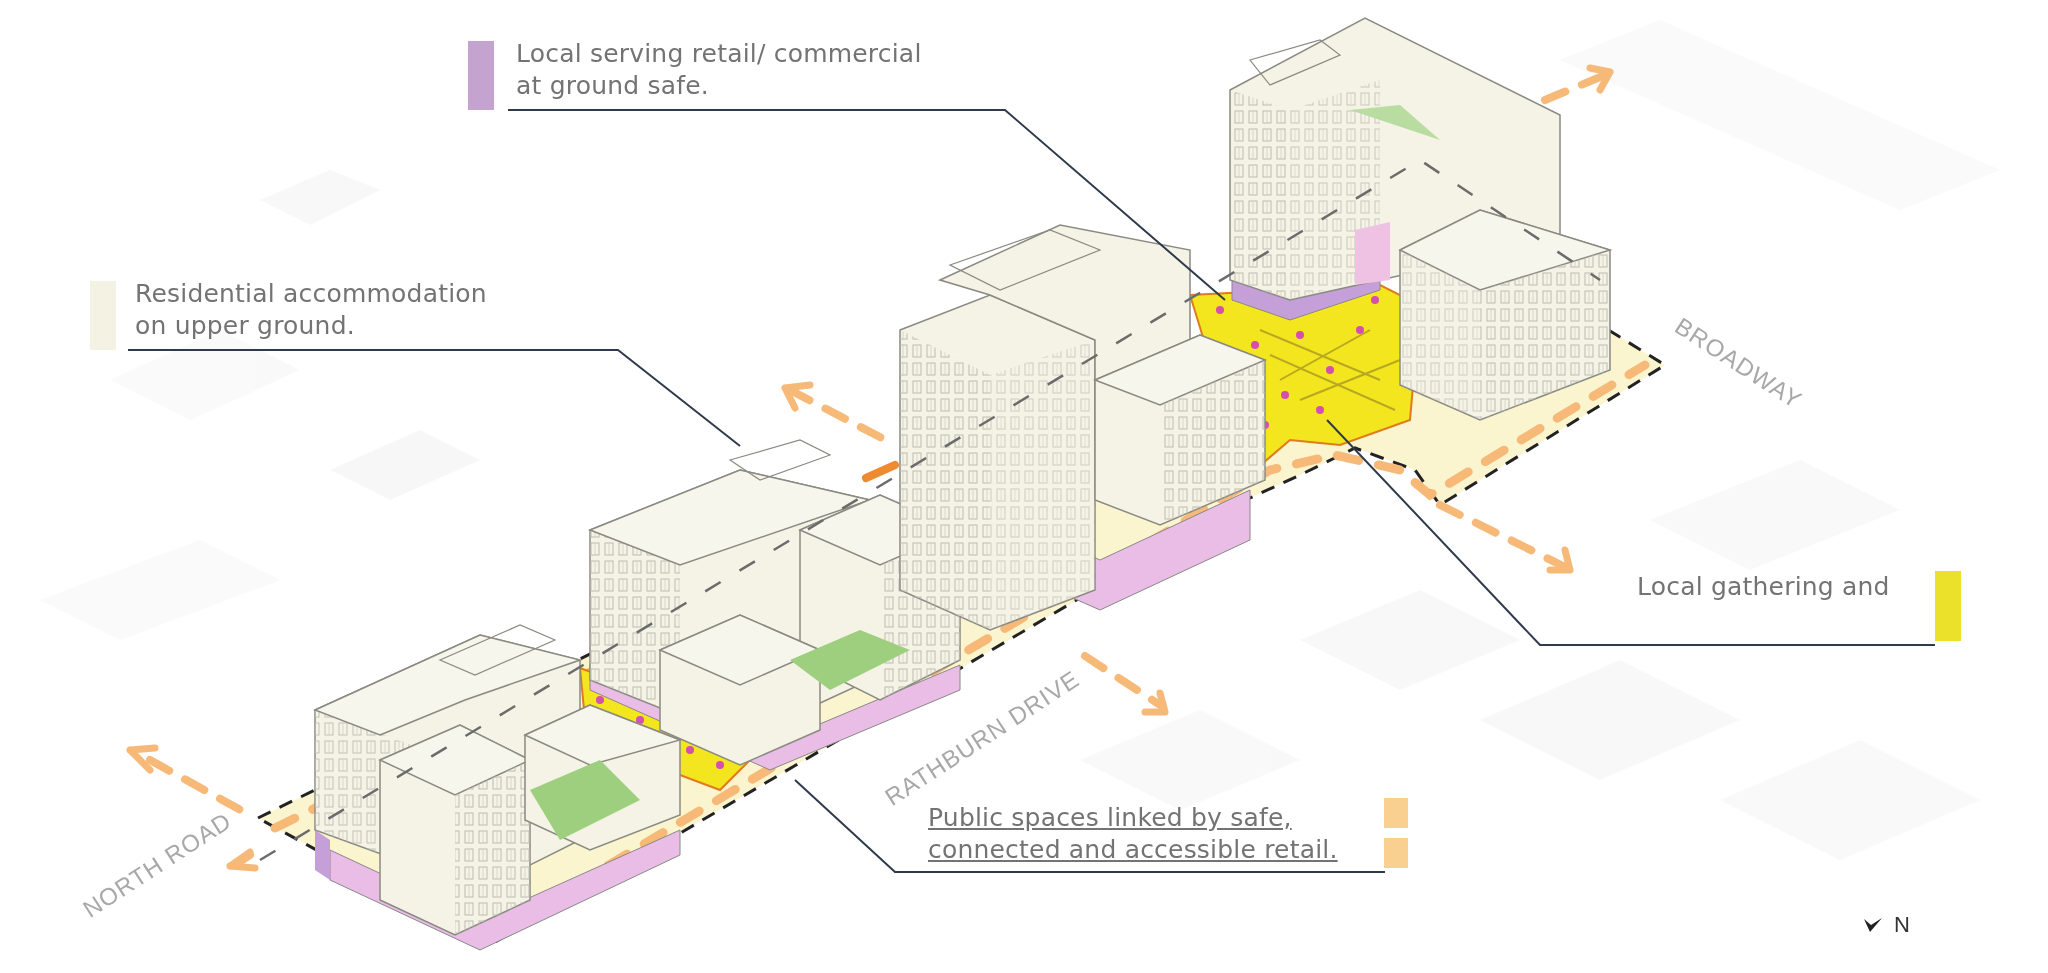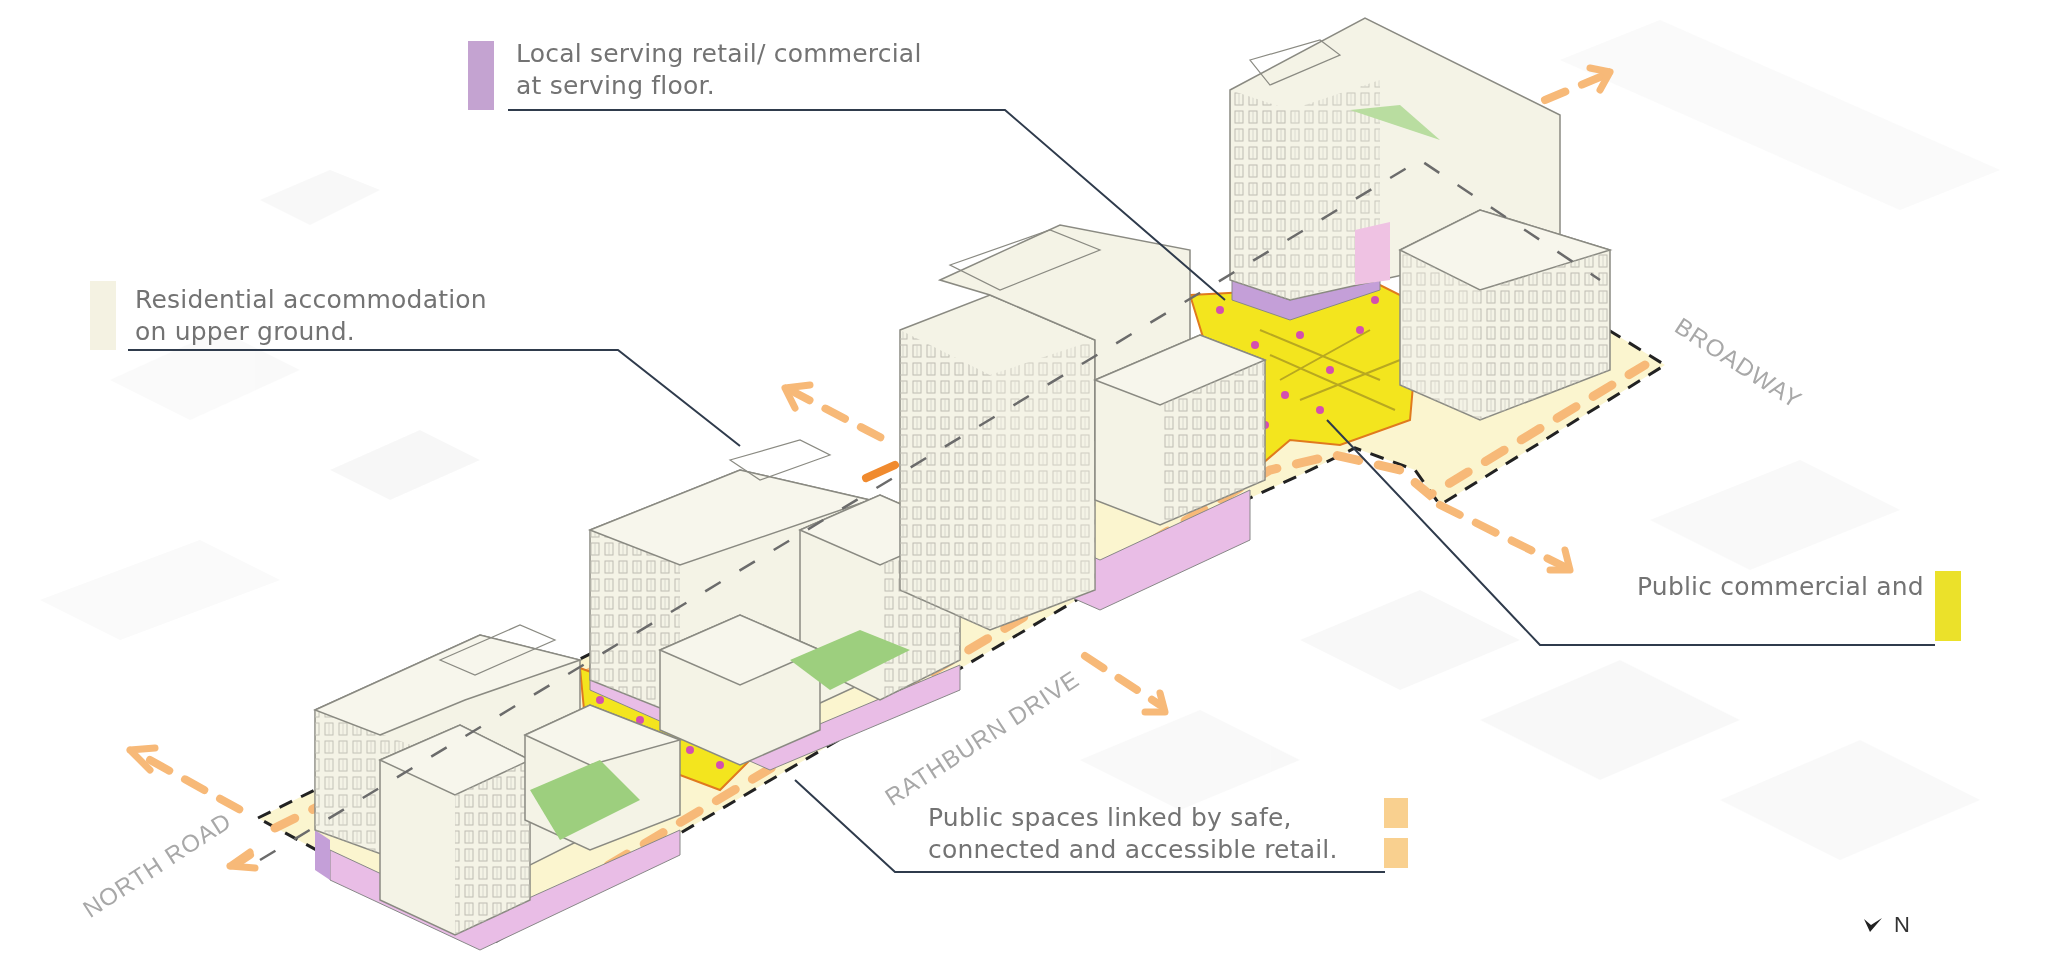--- a/index.html
+++ b/index.html
@@ -152,35 +152,35 @@
     <path d="M508 110 L1005 110 L1225 300"></path>
     <path d="M128 350 L618 350 L740 446"></path>
     <path d="M1327 420 L1540 645 L1935 645"></path>
     <path d="M795 780 L895 872 L1385 872"></path>
   </g>
 </svg>
 
 <div class="swatch" style="left:468px;top:41px;width:26px;height:69px;background:#c4a3d1;"></div>
 <div class="callout" style="left:516px;top:38px;">
   <div>Local serving retail/ commercial</div>
-  <div>at serving floor.</div>
+  <div>at ground safe.</div>
 </div>
 
 <div class="swatch" style="left:90px;top:281px;width:26px;height:69px;background:#f4f2e2;"></div>
-<div class="callout" style="left:135px;top:284px;">
+<div class="callout" style="left:135px;top:278px;">
   <div>Residential accommodation</div>
   <div>on upper ground.</div>
 </div>
 
 <div class="callout" style="left:1637px;top:571px;">
-  <div>Public commercial and</div>
+  <div>Local gathering and</div>
 </div>
 <div class="swatch" style="left:1935px;top:571px;width:26px;height:70px;background:#ebe12a;"></div>
 
-<div class="callout" style="left:928px;top:802px;">
+<div class="callout" style="left:928px;top:802px;text-decoration:underline;">
   <div>Public spaces linked by safe,</div>
   <div>connected and accessible retail.</div>
 </div>
 <div class="swatch" style="left:1384px;top:798px;width:24px;height:30px;background:#f9d08f;"></div>
 <div class="swatch" style="left:1384px;top:838px;width:24px;height:30px;background:#f9d08f;"></div>
 
 <div class="street" style="left:78px;top:900px;transform:rotate(-33deg);">NORTH ROAD</div>
 <div class="street" style="left:880px;top:788px;transform:rotate(-33deg);">RATHBURN DRIVE</div>
 <div class="street" style="left:1685px;top:312px;transform:rotate(33deg);">BROADWAY</div>
 

